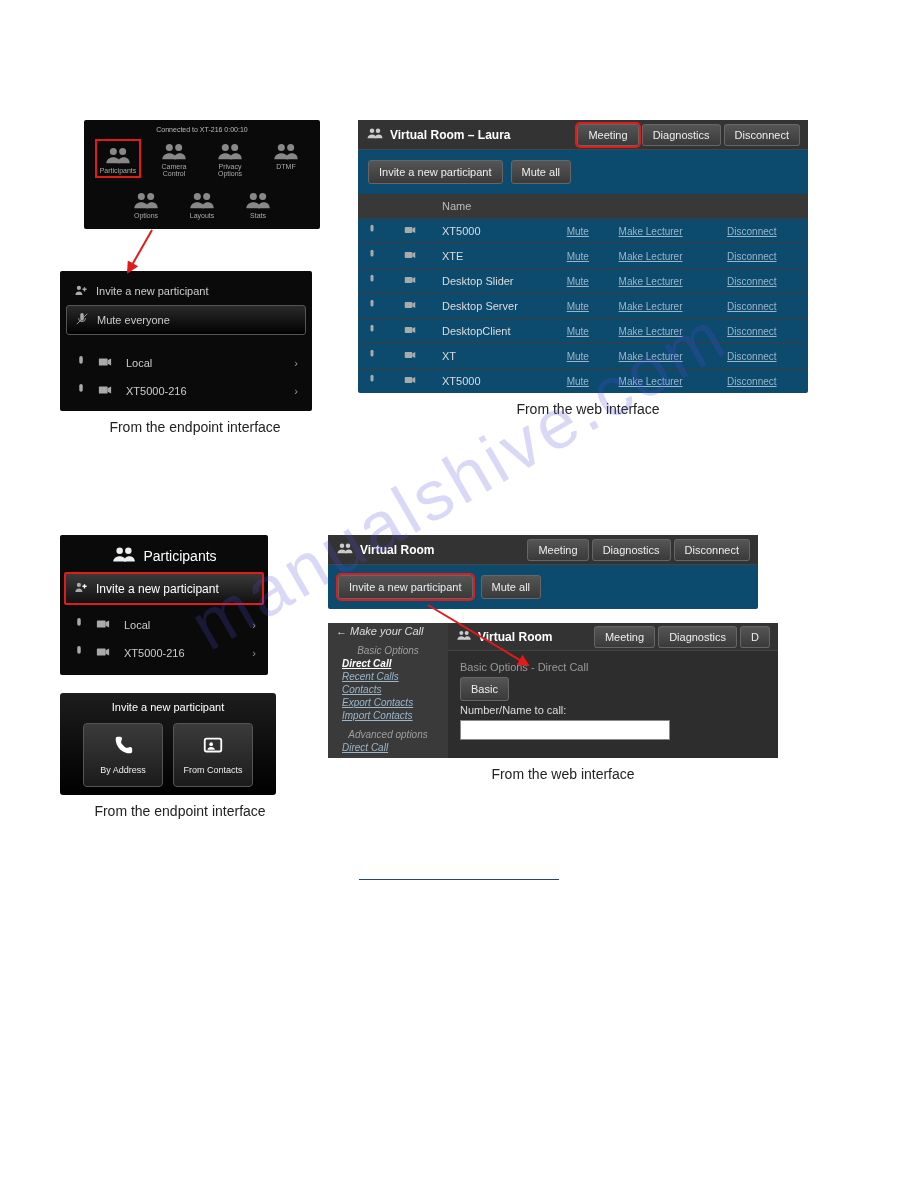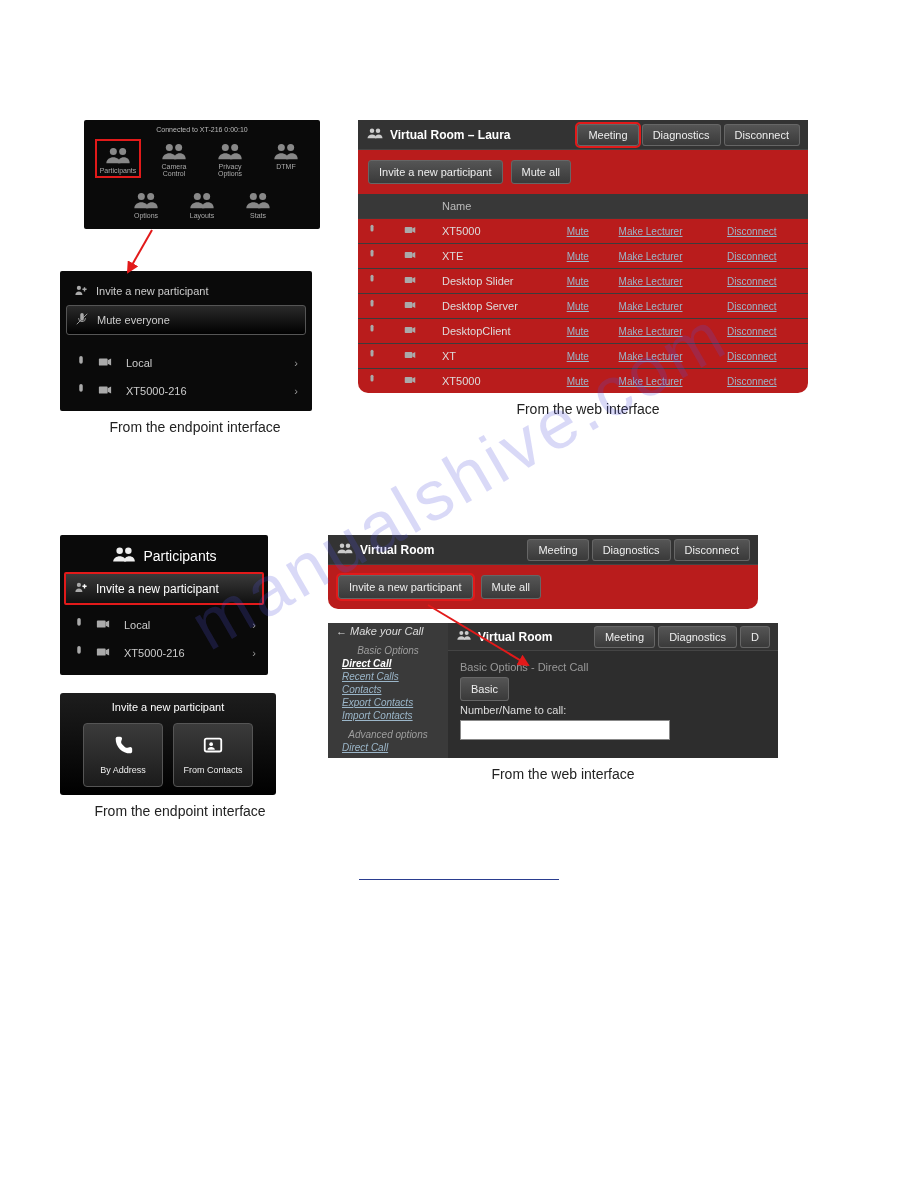--- a/index.html
+++ b/index.html
@@ -130,24 +130,24 @@
     flex-direction: column;
     align-items: center;
     justify-content: center;
     color: #eee;
     font-size: 9px;
     gap: 6px;
   }
   .ep-btn svg { width: 22px; height: 22px; fill: #fff; }
   
   .web-panel {
-    background: #b91c1c;
+    background: #0c4a6e;
     color: #ddd;
     font-size: 11px;
-    border-radius: 10px;
+    border-radius: 2px;
     width: 450px;
   }
   .web-header {
     display: flex;
     align-items: center;
     padding: 6px 8px;
     gap: 8px;
     background: #333;
     border-bottom: 1px solid #444;
   }

